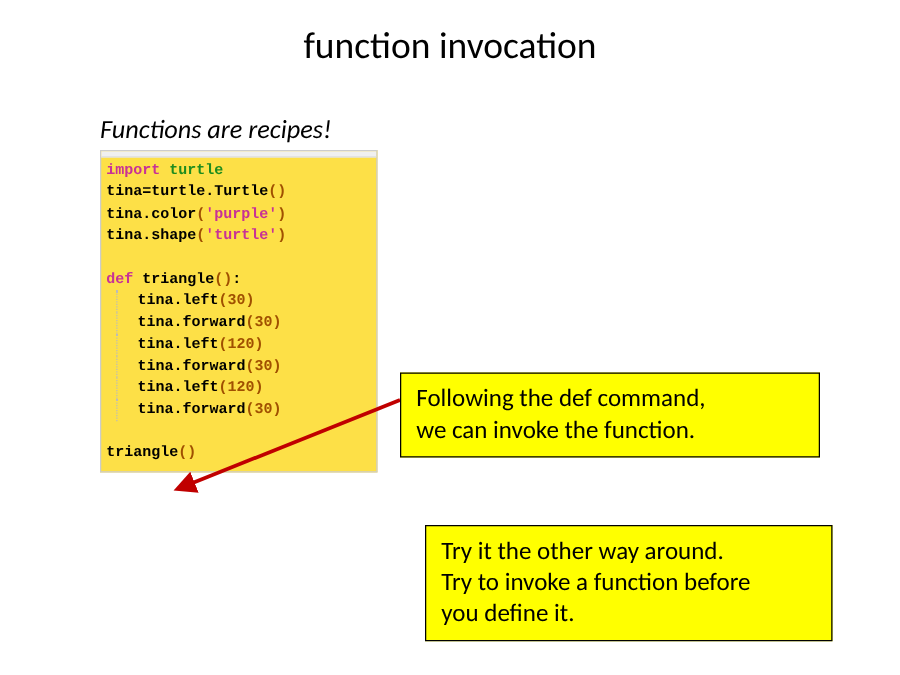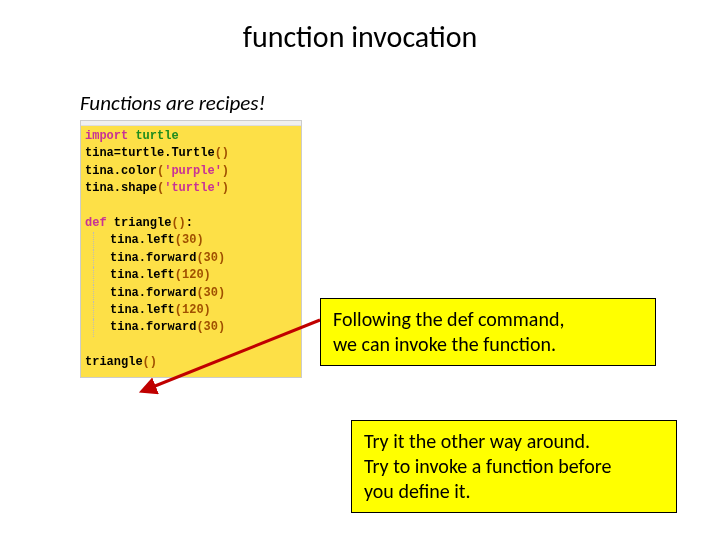--- a/index.html
+++ b/index.html
@@ -71,21 +71,21 @@
     color: #000;
     line-height: 1.25;
   }
   .callout-1 {
     left: 320px;
     top: 270px;
     width: 310px;
     margin-top: 28px;
   }
   .callout-2 {
-    left: 351px;
+    left: 340px;
     top: 420px;
     width: 300px;
   }
   .arrow-svg {
     position: absolute;
     left: 130px;
     top: 310px;
     width: 200px;
     height: 100px;
     pointer-events: none;

